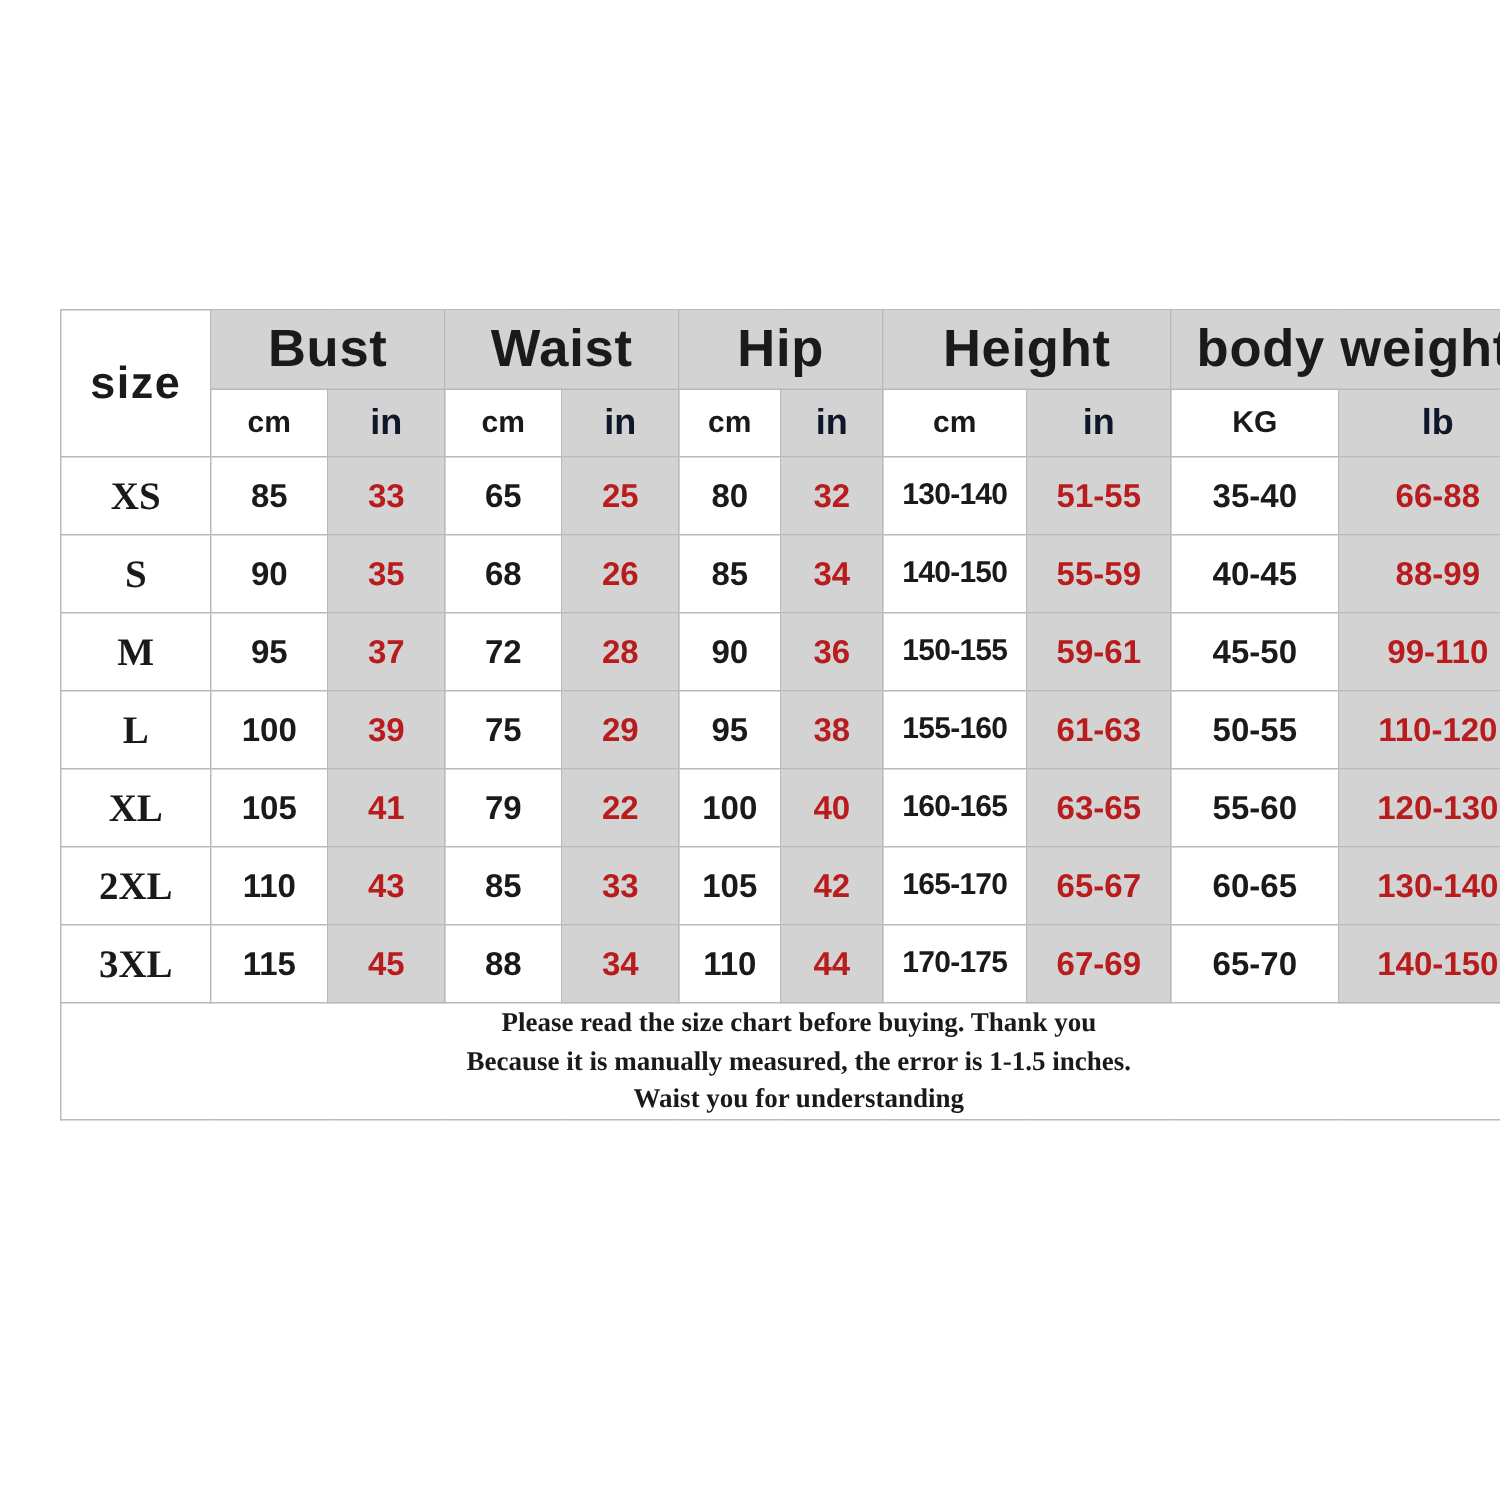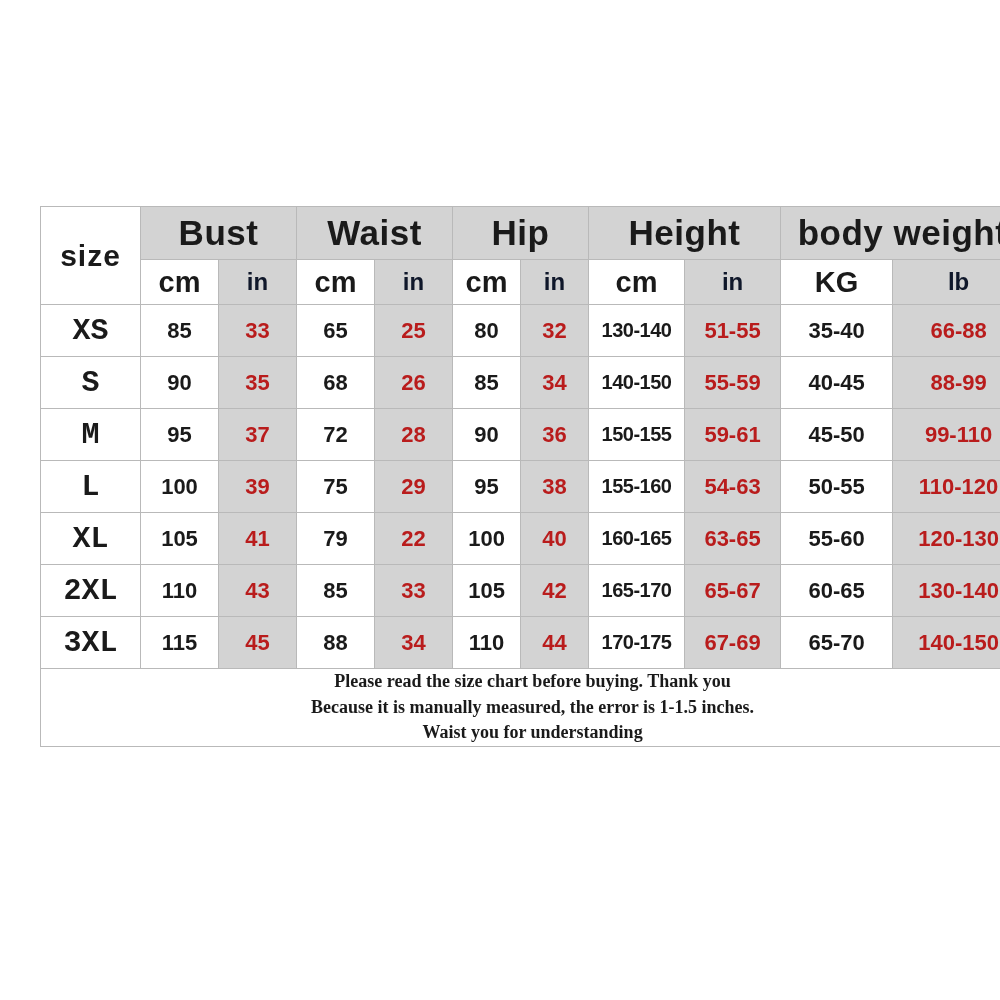--- a/index.html
+++ b/index.html
@@ -51,33 +51,33 @@
   }
   .size-head {
     font-size: 30px;
     color: #e01b1b;
     font-weight: bold;
     letter-spacing: 1px;
   }
   
   .unit {
     height: 44px;
-    font-size: 29px;
+    font-size: 20px;
     font-weight: bold;
     color: #1a1a1a;
   }
   .unit.red { color: #0f172a; font-size: 24px; }
 
   
   tr.data-row td { height: 51px; }
   td.sizelabel {
-    font-size: 30px;
+    font-size: 26px;
     color: #e01b1b;
     font-weight: bold;
-    font-family: Liberation Mono, monospace;
+    font-family: Liberation Serif, serif;
   }
   td.num {
     font-size: 22px;
     color: #1a1a1a;
     font-weight: bold;
     font-family: "Liberation Sans", sans-serif;
   }
   td.num.red {
     color: #b91c1c;
   }
@@ -178,21 +178,21 @@
         </tr>
         <tr class="data-row">
           <td class="sizelabel">L</td>
           <td class="num">100</td>
           <td class="num red shade">39</td>
           <td class="num">75</td>
           <td class="num red shade">29</td>
           <td class="num">95</td>
           <td class="num red shade">38</td>
           <td class="num tight">155-160</td>
-          <td class="num red shade">54-63</td>
+          <td class="num red shade">61-63</td>
           <td class="num">50-55</td>
           <td class="num red shade">110-120</td>
         </tr>
         <tr class="data-row">
           <td class="sizelabel">XL</td>
           <td class="num">105</td>
           <td class="num red shade">41</td>
           <td class="num">79</td>
           <td class="num red shade">22</td>
           <td class="num">100</td>

